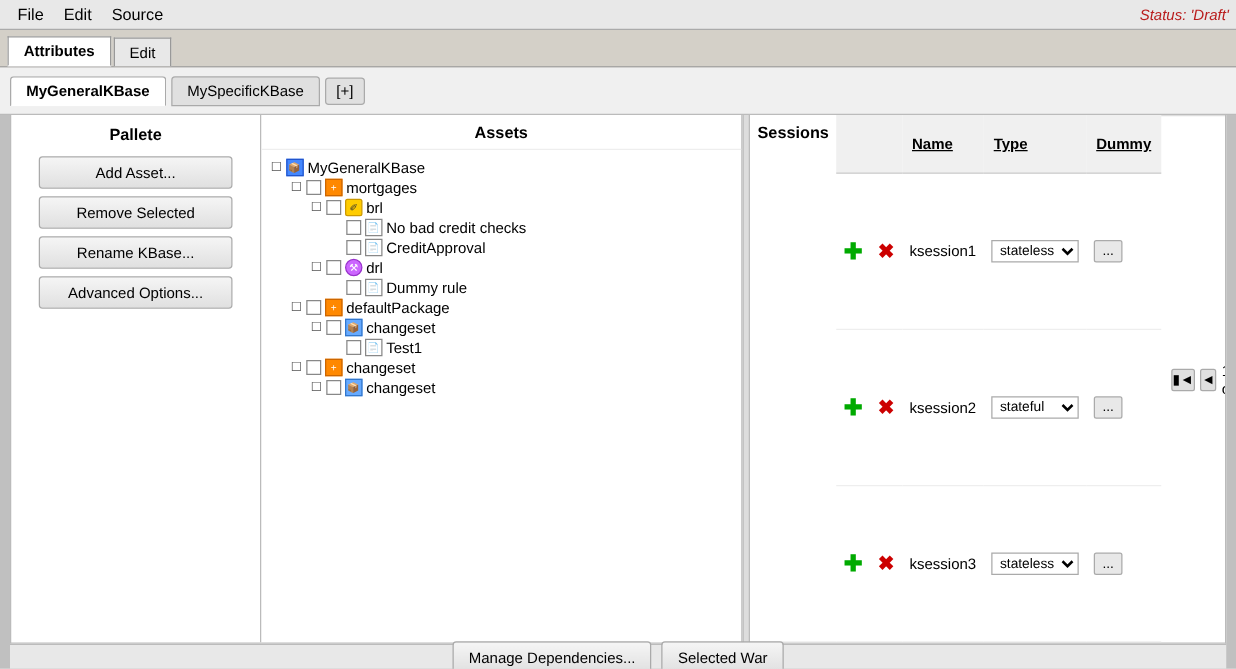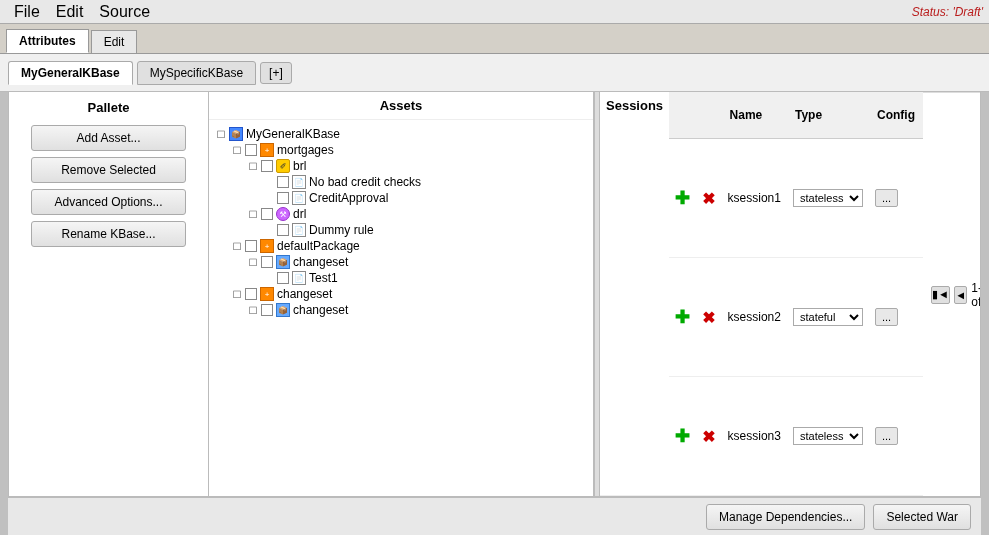--- a/index.html
+++ b/index.html
@@ -10,21 +10,21 @@
       background: #e8e8e8;
       border-bottom: 1px solid #aaa;
       display: flex;
       align-items: center;
       padding: 2px 6px;
       height: 24px;
     }
     .menu-item {
       padding: 2px 8px;
       cursor: pointer;
-      font-size: 16px;
+      font-size: 13px;
     }
     #status-bar-top {
       margin-left: auto;
       font-style: italic;
       font-size: 12px;
       color: #b91c1c;
     }
 
     
     #tabbar {
@@ -247,20 +247,21 @@
       width: 100%;
       border-collapse: collapse;
       font-size: 12px;
     }
     #sessions-table th {
       font-weight: bold;
       padding: 16px 8px;
       border-bottom: 1px solid #ccc;
       text-align: left;
       background: #f0f0f0;
+      text-decoration: underline;
     }
     #sessions-table td {
       padding: 4px 6px;
       border-bottom: 1px solid #eee;
       vertical-align: middle;
     }
     .session-add-btn {
       color: #00aa00;
       font-size: 18px;
       cursor: pointer;
@@ -306,26 +307,26 @@
       background: #e0e0e0;
       border: 1px solid #aaa;
       border-radius: 2px;
       cursor: pointer;
       font-size: 11px;
     }
 
     
     #bottom-bar {
       display: flex;
-      justify-content: flex-end;
+      justify-content: center;
       align-items: center;
       padding: 6px 10px;
       background: #e8e8e8;
       border-top: 1px solid #bbb;
-      height: 38px;
+      height: 20px;
       margin: 0 8px;
       gap: 8px;
     }
     .bottom-btn {
       padding: 5px 12px;
       background: linear-gradient(to bottom, #f5f5f5, #e0e0e0);
       border: 1px solid #aaa;
       border-radius: 3px;
       cursor: pointer;
       font-size: 12px;
@@ -378,22 +379,22 @@
     <div class="kbase-tab">MySpecificKBase</div>
     <div class="kbase-tab-add">[+]</div>
   </div>
 
   <div id="panels-wrapper">
 
     <div id="pallete-panel">
       <div id="pallete-title">Pallete</div>
       <button class="pallete-btn">Add Asset...</button>
       <button class="pallete-btn">Remove Selected</button>
+      <button class="pallete-btn">Rename KBase...</button>
       <button class="pallete-btn">Advanced Options...</button>
-      <button class="pallete-btn">Rename KBase...</button>
     </div>
 
     <div id="assets-panel">
       <div id="assets-title">Assets</div>
       <div id="assets-tree">
 
         <div class="tree-node">
           <span class="tree-toggle">☐</span>
           <span class="tree-icon icon-kbase">📦</span>
           <span class="tree-label">MyGeneralKBase</span>
@@ -483,21 +484,21 @@
 
     <div id="sessions-panel">
       <div id="sessions-title">Sessions</div>
       <table id="sessions-table">
         <thead>
           <tr>
             <th></th>
             <th></th>
             <th>Name</th>
             <th>Type</th>
-            <th>Config</th>
+            <th>Dummy</th>
           </tr>
         </thead>
         <tbody>
 
           <tr>
             <td><span class="session-add-btn">✚</span></td>
             <td><span class="session-remove-btn" style="color:#cc0000; font-size:16px; font-weight:bold;">✖</span></td>
             <td>ksession1</td>
             <td>
               <select class="session-type-select">

